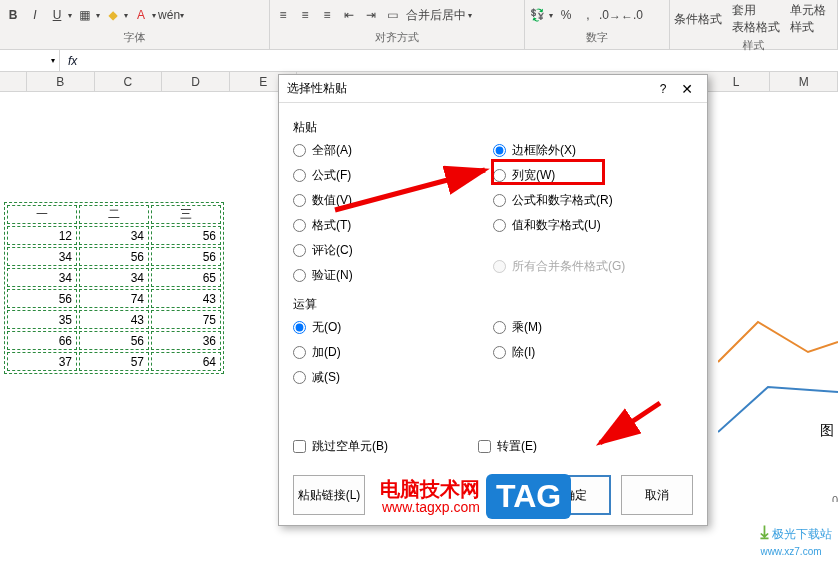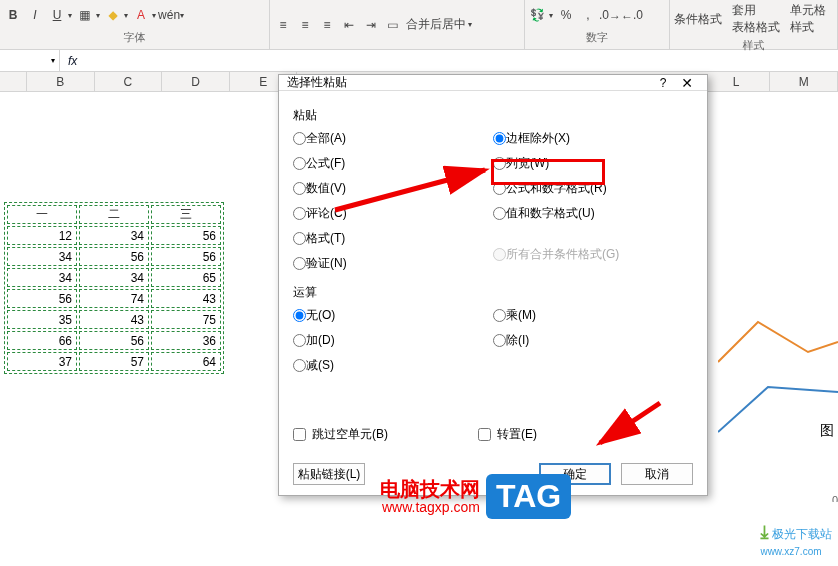--- a/index.html
+++ b/index.html
@@ -14,36 +14,36 @@
 .name-box{width:60px;border-right:1px solid #d4d4d4;height:100%;display:flex;align-items:center;padding:0 4px;}
 .fx{padding:0 8px;font-style:italic;color:#0f172a;}
 .grid-area{position:relative;height:494px;}
 .col-headers{display:flex;height:20px;background:#f3f2f1;border-bottom:1px solid #d4d4d4;}
 .corner{width:28px;border-right:1px solid #d4d4d4;background:#f3f2f1;}
 .col-h{width:70px;text-align:center;border-right:1px solid #d4d4d4;line-height:20px;color:#444;}
 .data-table{position:absolute;left:4px;top:130px;border:1px dashed #2b8a3e;}
 .data-table td{width:70px;height:19px;border:1px dashed #2b8a3e;padding:0 4px;text-align:right;font-size:12px;background:#fff;}
 .data-table .hdr{text-align:center;}
 .dialog{position:absolute;left:278px;top:74px;width:430px;background:#fff;border:1px solid #aaa;box-shadow:3px 3px 8px rgba(0,0,0,0.3);}
-.dlg-title{height:16px;display:flex;align-items:center;padding:0 8px;border-bottom:1px solid #ddd;}
+.dlg-title{height:28px;display:flex;align-items:center;padding:0 8px;border-bottom:1px solid #ddd;}
 .dlg-title-text{flex:1;}
 .dlg-help{width:24px;text-align:center;cursor:pointer;}
 .dlg-close{width:24px;text-align:center;cursor:pointer;font-size:14px;}
 .dlg-body{padding:10px 14px;}
 .group-label{margin:6px 0 4px 0;}
 .opts{display:flex;}
 .opt-col{flex:1;display:flex;flex-direction:column;gap:8px;padding:2px 0;}
-.opt{display:flex;align-items:center;gap:0;cursor:pointer;}
+.opt{display:flex;align-items:center;gap:6px;cursor:pointer;}
 .opt input{margin:0;}
 .opt.disabled{color:#aaa;margin-top:16px;}
 .highlight-box{position:absolute;left:491px;top:159px;width:114px;height:26px;border:3px solid #e00;}
 .checks{display:flex;margin-top:14px;gap:90px;}
 .chk{display:flex;align-items:center;gap:6px;margin-top:36px;}
 .dlg-foot{display:flex;justify-content:space-between;padding:10px 14px;border-top:0;}
-.btn{min-width:72px;height:22px;border:1px solid #aaa;background:#fdfdfd;cursor:pointer;}
+.btn{min-width:72px;height:40px;border:1px solid #aaa;background:#fdfdfd;cursor:pointer;}
 .btn.primary{border:2px solid #3b82c4;}
 .foot-right{display:flex;gap:10px;}
 .arrow{position:absolute;pointer-events:none;}
 .watermark{position:absolute;left:380px;top:474px;display:flex;align-items:center;gap:6px;}
 .wm-txt{color:#e00;font-weight:bold;font-size:20px;line-height:1;}
 .wm-sub{color:#e00;font-size:14px;text-align:right;}
 .tag-badge{background:#1b7fd4;color:#fff;font-weight:bold;font-size:32px;padding:4px 10px;border-radius:6px;}
 .dl-badge{position:absolute;right:6px;bottom:8px;color:#3aa0e0;font-size:13px;}
 .dl-badge .z{color:#6db33f;font-size:18px;font-weight:bold;}
 .chart-frag{position:absolute;right:0;top:230px;width:120px;height:200px;overflow:hidden;}
@@ -81,20 +81,21 @@
     <div class="ribbon-icons">
       <span class="ico">≡</span>
       <span class="ico">≡</span>
       <span class="ico">≡</span>
       <span class="ico">⇤</span>
       <span class="ico">⇥</span>
       <span class="ico">▭</span>
       <span>合并后居中</span>
         <span class="dd">▾</span>
     </div>
+    <div class="ribbon-label">对齐方式</div>
   </div>
   <div class="ribbon-group" style="width:145px">
     <div class="ribbon-icons">
       <span class="ico">💱</span>
         <span class="dd">▾</span>
       <span class="ico">%</span>
       <span class="ico">,</span>
       <span class="ico">.0→</span>
       <span class="ico">←.0</span>
     </div>
@@ -204,25 +205,25 @@
           <label class="opt">
             <input type="radio" name="paste" style="">
             <span>公式(F)</span>
           </label>
           <label class="opt">
             <input type="radio" name="paste" style="">
             <span>数值(V)</span>
           </label>
           <label class="opt">
             <input type="radio" name="paste" style="">
+            <span>格式(T)</span>
+          </label>
+          <label class="opt">
+            <input type="radio" name="paste" style="">
             <span>评论(C)</span>
-          </label>
-          <label class="opt">
-            <input type="radio" name="paste" style="">
-            <span>格式(T)</span>
           </label>
           <label class="opt">
             <input type="radio" name="paste" style="">
             <span>验证(N)</span>
           </label>
         </div>
       <div class="opt-col" id="right-opts">
           <label class="opt">
             <input type="radio" name="paste" checked="" style="">
             <span>边框除外(X)</span>

